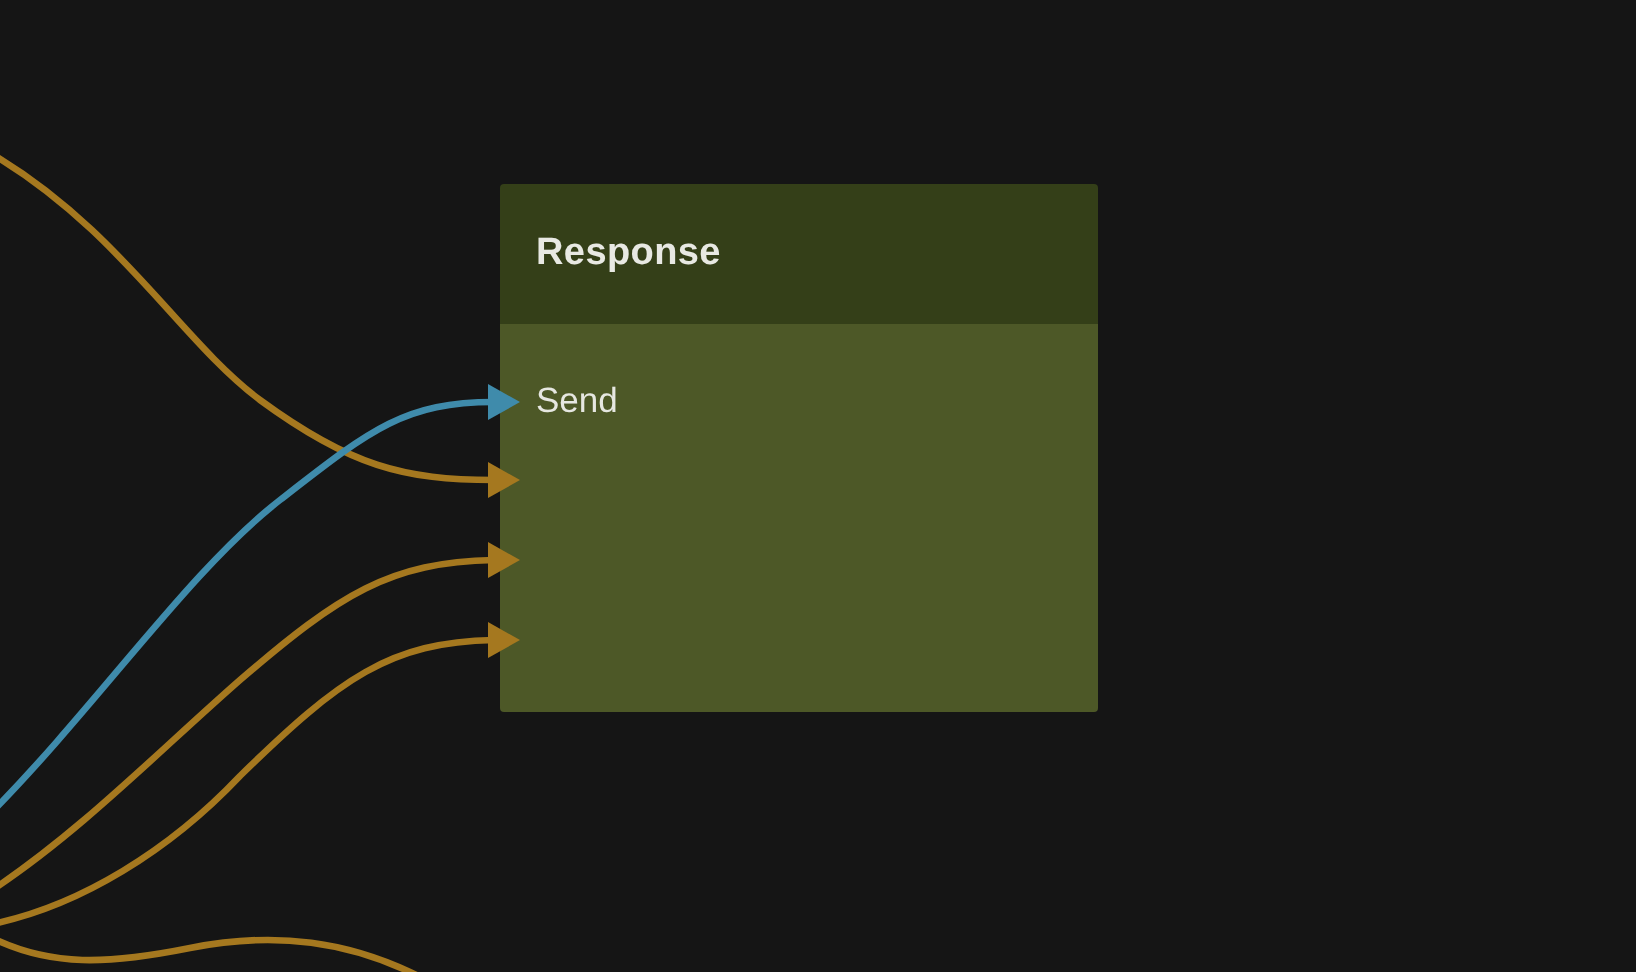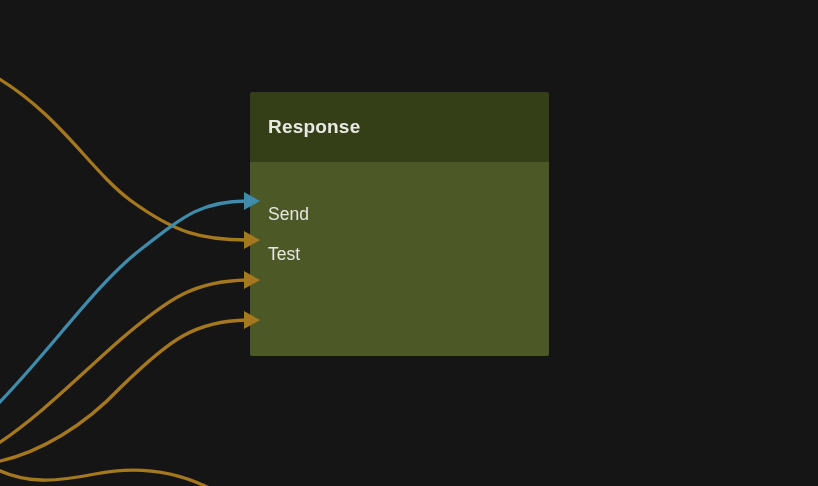--- a/index.html
+++ b/index.html
@@ -32,21 +32,21 @@
   }
   .node-title {
     color: #e8e9e3;
     font-size: 19px;
     font-weight: 700;
     letter-spacing: 0.2px;
   }
   .node-body {
     height: 194px;
     background: #4d5827;
-    padding-top: 32px;
+    padding-top: 18px;
     box-sizing: border-box;
   }
   .port-row {
     height: 40px;
     display: flex;
     align-items: center;
     padding-left: 18px;
   }
   .port-label {
     color: #e6e7e1;
@@ -70,23 +70,20 @@
 <div class="canvas">
 
   <div class="node">
     <div class="node-header">
       <span class="node-title">Response</span>
     </div>
     <div class="node-body">
       <div class="port-row">
         <span class="port-label">Send</span>
       </div>
-      <div class="port-row">
-        <span class="port-label">Test</span>
-      </div>
     </div>
   </div>
 
   <svg class="edges-layer" width="818" height="486" viewBox="0 0 818 486" fill="none" xmlns="http://www.w3.org/2000/svg">
 
     <path d="M -4,77 C 60,115 90,170 130,200 C 175,233 202,240 247,240" stroke-width="3.3" fill="none" stroke="#a5781f"></path>
 
     <path d="M -4,445 C 40,416 80,375 120,340 C 170,297 195,281 247,280" stroke-width="3.3" fill="none" stroke="#a5781f"></path>
 
     <path d="M -4,462 C 40,453 85,425 120,388 C 170,339 195,321 247,320" stroke-width="3.3" fill="none" stroke="#a5781f"></path>

